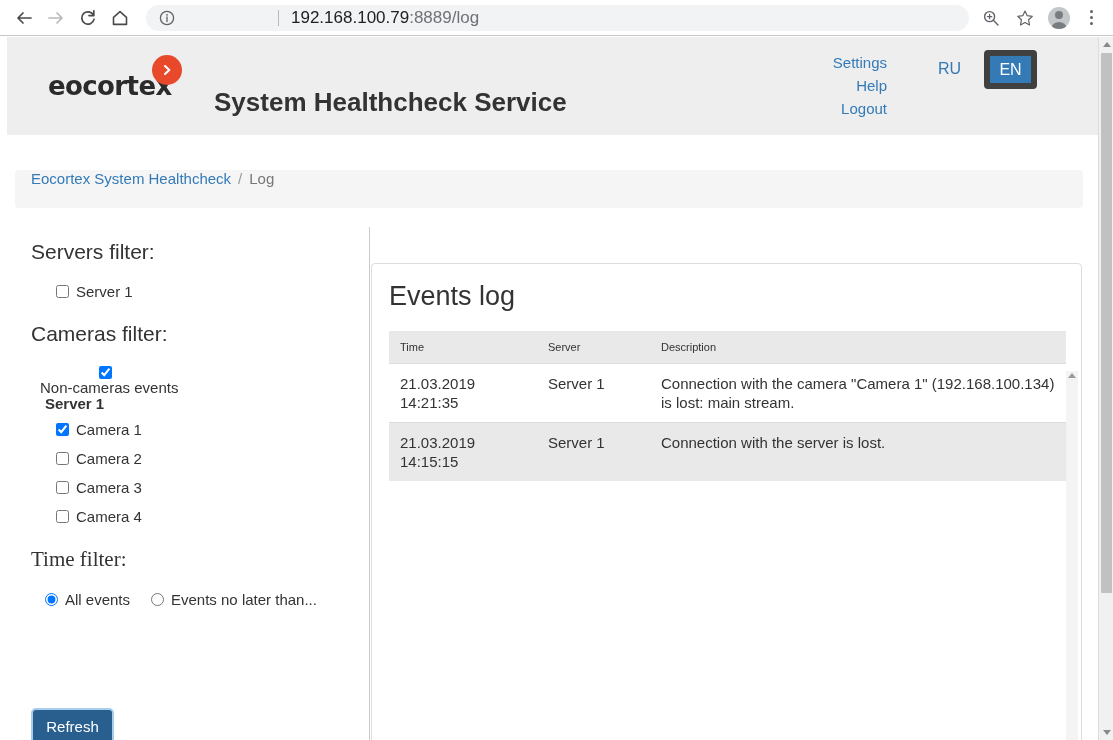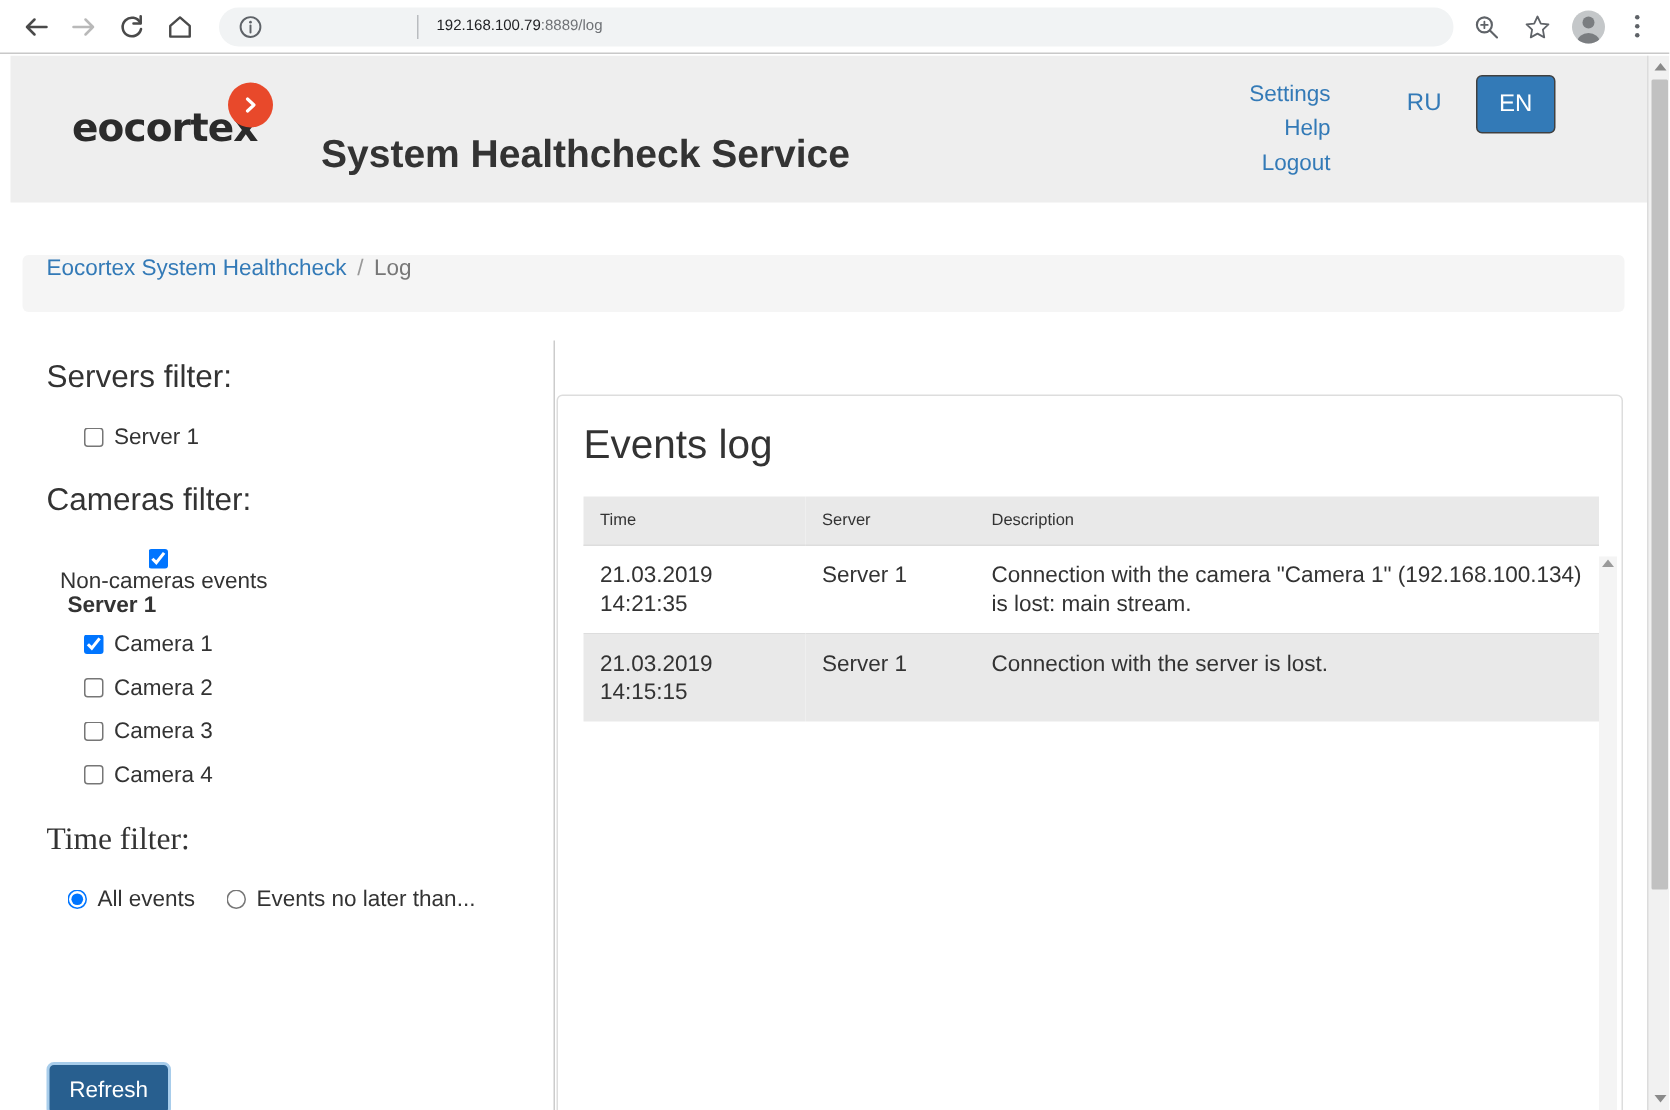--- a/index.html
+++ b/index.html
@@ -65,21 +65,21 @@
   }
   .omni-gap { width: 100px; flex: none; }
   .omni-sep {
     width: 1px;
     height: 16px;
     background: #b9bcbf;
     margin: 0 12px 0 0;
     flex: none;
   }
   .omni-url {
-    font-size: 10px;
+    font-size: 17px;
     color: #202124;
     white-space: nowrap;
     overflow: hidden;
     text-overflow: ellipsis;
   }
   .omni-url .dim { color: #6f7276; }
   .chrome-right {
     display: flex;
     align-items: center;
     flex: none;
@@ -209,21 +209,21 @@
     color: #337ab7;
     text-decoration: none;
   }
   .lang-en {
     position: absolute;
     right: 61px;
     top: 13px;
     width: 53px;
     height: 39px;
     background: #337ab7;
-    border: 1px solid #404040;
+    border: 6px solid #404040;
     border-radius: 4px;
     color: #ffffff;
     font-size: 16px;
     display: flex;
     align-items: center;
     justify-content: center;
     box-sizing: border-box;
   }
 
   

